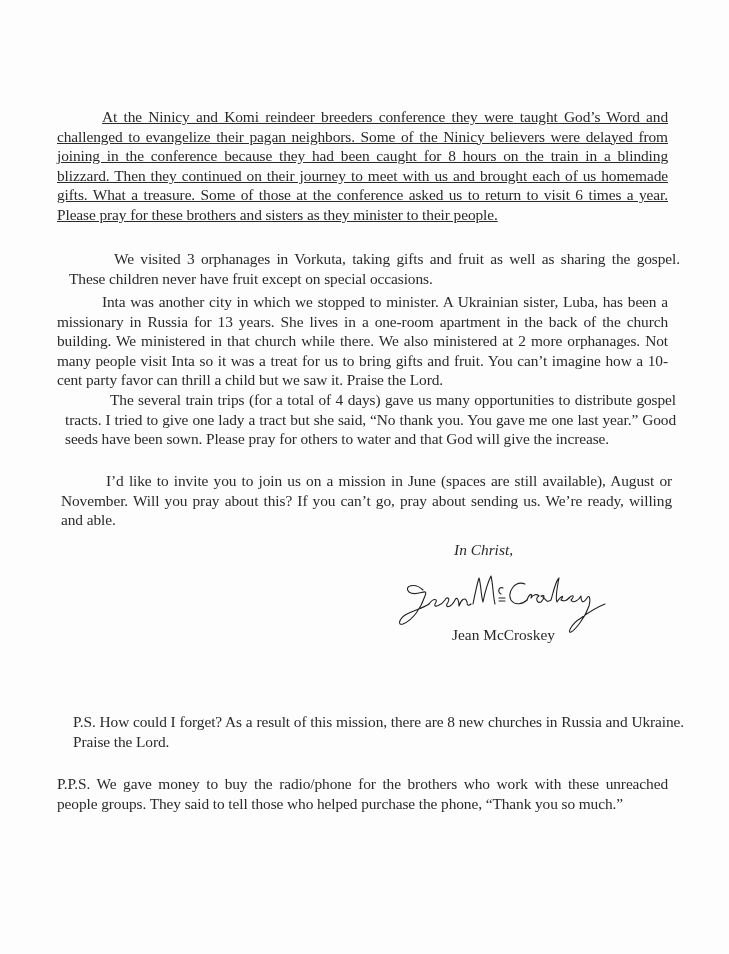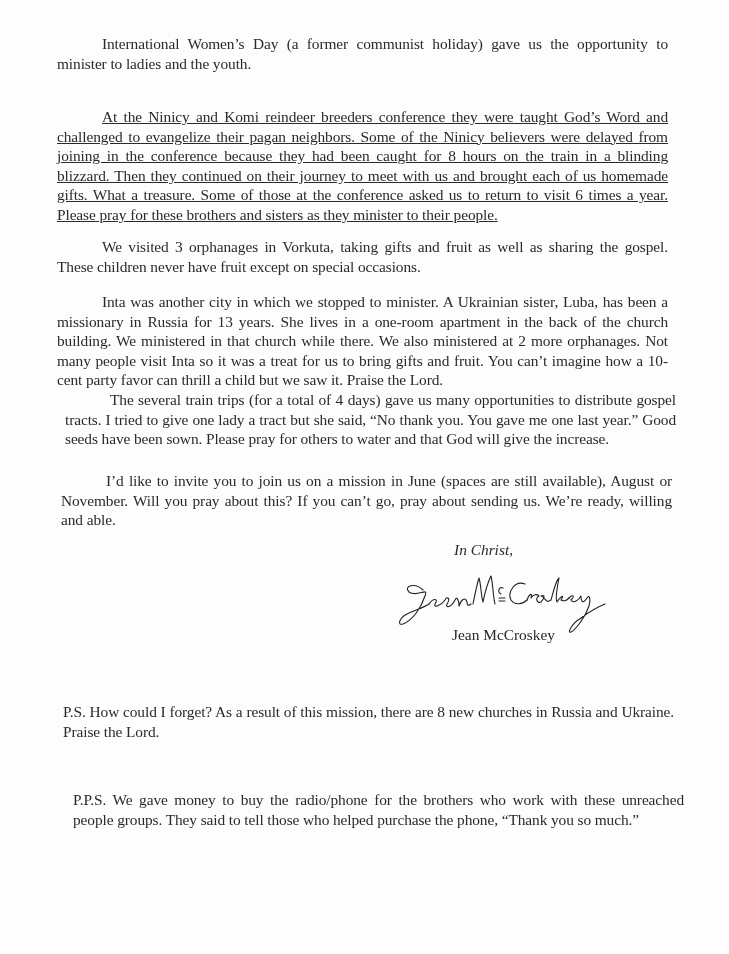--- a/index.html
+++ b/index.html
@@ -72,23 +72,22 @@
       letter-spacing: -0.1px;
     }
     .ps-1 { top: 696px; }
     .ps-2 { top: 774px; }
   </style>
 </head>
 <body>
 
 <div class="page">
 
-  <p class="body-text indent para-1" style="margin:0">International Women’s Day (a former communist holiday) gave us the opportunity to minister to ladies and the youth.</p>
   <p class="body-text indent para-2" style="margin:0">At the Ninicy and Komi reindeer breeders conference they were taught God’s Word and challenged to evangelize their pagan neighbors. Some of the Ninicy believers were delayed from joining in the conference because they had been caught for 8 hours on the train in a blinding blizzard. Then they continued on their journey to meet with us and brought each of us homemade gifts. What a treasure. Some of those at the conference asked us to return to visit 6 times a year. Please pray for these brothers and sisters as they minister to their people.</p>
-  <p class="body-text indent para-3" style="margin:0">We visited 3 orphanages in Vorkuta, taking gifts and fruit as well as sharing the gospel. These children never have fruit except on special occasions.</p>
+  <p class="body-text indent para-3" style="margin:12px">We visited 3 orphanages in Vorkuta, taking gifts and fruit as well as sharing the gospel. These children never have fruit except on special occasions.</p>
   <p class="body-text indent para-4" style="margin:0">Inta was another city in which we stopped to minister. A Ukrainian sister, Luba, has been a missionary in Russia for 13 years. She lives in a one-room apartment in the back of the church building. We ministered in that church while there. We also ministered at 2 more orphanages. Not many people visit Inta so it was a treat for us to bring gifts and fruit. You can’t imagine how a 10-cent party favor can thrill a child but we saw it. Praise the Lord.</p>
   <p class="body-text indent para-5" style="margin:8px">The several train trips (for a total of 4 days) gave us many opportunities to distribute gospel tracts. I tried to give one lady a tract but she said, “No thank you. You gave me one last year.” Good seeds have been sown. Please pray for others to water and that God will give the increase.</p>
   <p class="body-text indent para-6" style="margin:4px">I’d like to invite you to join us on a mission in June (spaces are still available), August or November. Will you pray about this? If you can’t go, pray about sending us. We’re ready, willing and able.</p>
 
   <div class="closing">In Christ,</div>
 
   <div class="signature">
     <svg viewBox="0 0 230 70" fill="none" stroke="#222" stroke-width="1.1" stroke-linecap="round" stroke-linejoin="round">
 
       <path d="M28 22 C20 14, 8 18, 14 24 C22 30, 34 18, 30 28 C26 40, 18 52, 8 56 C2 58, 4 50, 12 46 C20 42, 28 40, 34 36"></path>
@@ -102,16 +101,16 @@
       <path d="M130 16 C120 12, 112 24, 116 32 C120 38, 128 36, 132 32"></path>
 
       <path d="M132 32 C134 26, 138 24, 136 30 C138 26, 142 26, 144 28 C140 30, 142 36, 146 34 C150 30, 150 26, 146 28 C152 30, 150 36, 156 32 C158 26, 160 14, 164 10 C162 20, 160 30, 162 34 C166 28, 170 26, 166 32 C170 34, 172 32, 174 30"></path>
 
       <path d="M174 30 C178 26, 180 28, 176 32 C178 36, 184 32, 186 28 C186 34, 188 36, 192 30 C194 26, 196 30, 194 38 C190 50, 180 62, 176 64 C172 66, 176 56, 186 50 C194 44, 200 40, 210 36"></path>
     </svg>
   </div>
 
   <div class="signer-name">Jean McCroskey</div>
 
-  <p class="ps ps-1" style="margin:6px">P.S. How could I forget? As a result of this mission, there are 8 new churches in Russia and Ukraine. Praise the Lord.</p>
-  <p class="ps ps-2" style="margin:16px">P.P.S.  We gave money to buy the radio/phone for the brothers who work with these unreached people groups. They said to tell those who helped purchase the phone, “Thank you so much.”</p>
+  <p class="ps ps-1" style="margin:16px">P.S. How could I forget? As a result of this mission, there are 8 new churches in Russia and Ukraine. Praise the Lord.</p>
+  <p class="ps ps-2" style="margin:0">P.P.S.  We gave money to buy the radio/phone for the brothers who work with these unreached people groups. They said to tell those who helped purchase the phone, “Thank you so much.”</p>
 
 </div>
 
 </body></html>

